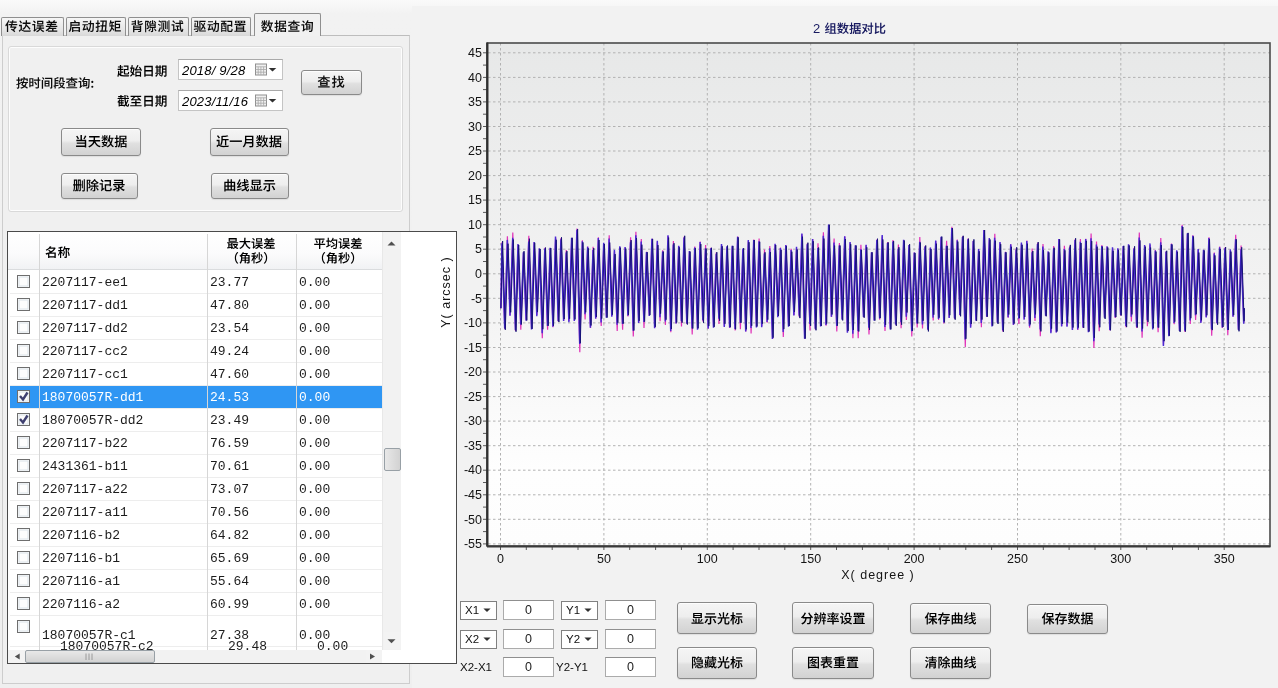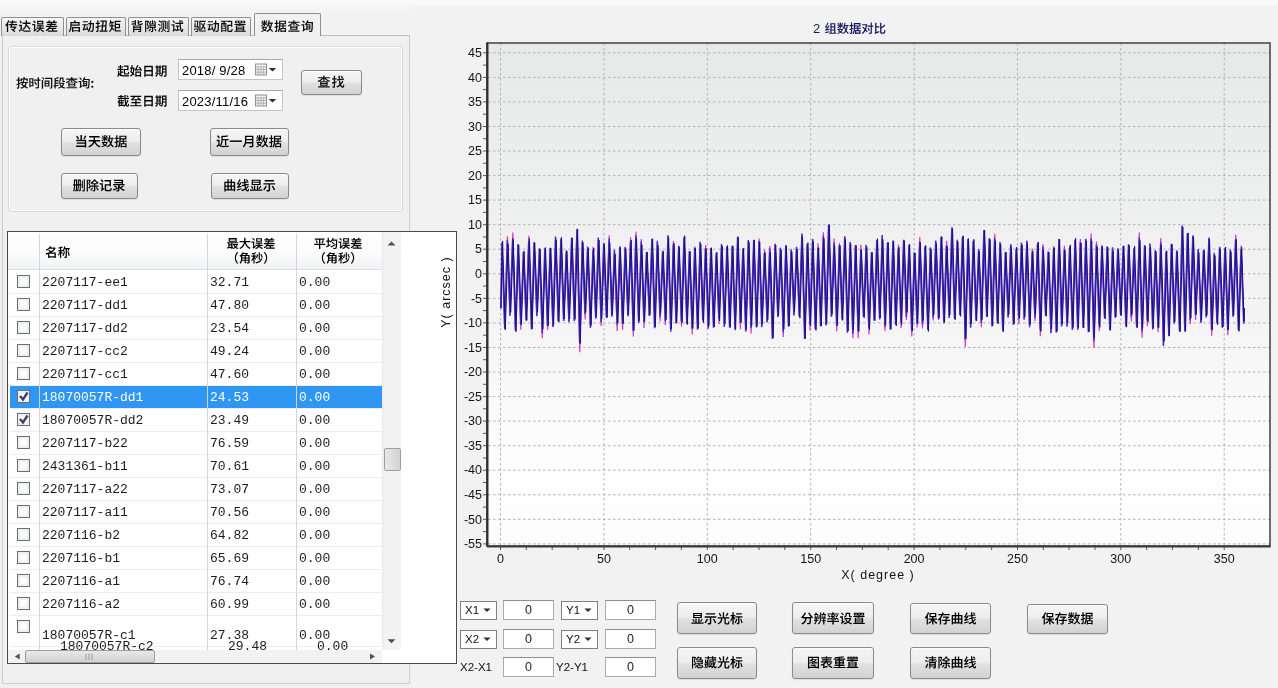--- a/index.html
+++ b/index.html
@@ -1,18 +1,18 @@
 <!DOCTYPE html>
 <html><head><meta charset="utf-8"><style>
 * { margin:0; padding:0; box-sizing:border-box; }
 html,body { width:1278px; height:688px; overflow:hidden; }
 body { background:#f0f0f0; font-family:"Liberation Sans",sans-serif; position:relative; }
 #root { position:absolute; left:0; top:0; width:1278px; height:688px;
   background:linear-gradient(180deg,#fafafa 0,#f2f2f2 14px,#efefef 100%); }
-.abs { position:absolute; }
+.abs { position:absolute;font-style:italic; }
 .panel { position:absolute; left:2px; top:35px; width:408px; height:649px;
   border:1px solid #cdcdcd; border-top:1px solid #bdbdbd; background:#f0f0f0; }
 .tab { position:absolute; top:17px; height:19px; background:linear-gradient(180deg,#f6f6f6,#e4e4e4 70%,#d8d8d8);
   border:1px solid #8f8f8f; border-bottom:none; border-radius:2px 2px 0 0; }
 .tabactive { position:absolute; left:254px; top:13px; width:67px; height:23px; background:#f1f1f1;
   border:1px solid #8f8f8f; border-bottom:none; border-radius:2px 2px 0 0; z-index:5; }
 .gbox { position:absolute; left:8px; top:46px; width:395px; height:166px;
   border:1px solid #d9d9d9; border-radius:3px; box-shadow:inset 0 0 0 1px #fdfdfd; }
 .btn { position:absolute; border:1px solid #8a8a8a; border-radius:3px;
   background:linear-gradient(180deg,#f5f5f5 0,#eeeeee 45%,#e0e0e0 55%,#d2d2d2 100%);
@@ -56,21 +56,21 @@
 <div class="abs" style="left:182px;top:94px;font-size:13px;letter-spacing:0.2px">2023/11/16</div>
 <div class="btn" style="left:301px;top:70px;width:61px;height:25px"></div>
 <div class="btn" style="left:61px;top:128px;width:80px;height:28px"></div>
 <div class="btn" style="left:210px;top:128px;width:79px;height:28px"></div>
 <div class="btn" style="left:61px;top:173px;width:77px;height:26px"></div>
 <div class="btn" style="left:211px;top:173px;width:78px;height:26px"></div>
 
 <div class="tblwrap">
 <div class="trow" style="top:39px">
         <div class="rtxt">2207117-ee1</div>
-        <div class="rtxt" style="left:200px">32.71</div>
+        <div class="rtxt" style="left:200px">23.77</div>
         <div class="rtxt" style="left:289px">0.00</div>
       </div>
       <div class="trow" style="top:62px">
         <div class="rtxt">2207117-dd1</div>
         <div class="rtxt" style="left:200px">47.80</div>
         <div class="rtxt" style="left:289px">0.00</div>
       </div>
       <div class="trow" style="top:85px">
         <div class="rtxt">2207117-dd2</div>
         <div class="rtxt" style="left:200px">23.54</div>
@@ -121,21 +121,21 @@
         <div class="rtxt" style="left:200px">64.82</div>
         <div class="rtxt" style="left:289px">0.00</div>
       </div>
       <div class="trow" style="top:315px">
         <div class="rtxt">2207116-b1</div>
         <div class="rtxt" style="left:200px">65.69</div>
         <div class="rtxt" style="left:289px">0.00</div>
       </div>
       <div class="trow" style="top:338px">
         <div class="rtxt">2207116-a1</div>
-        <div class="rtxt" style="left:200px">76.74</div>
+        <div class="rtxt" style="left:200px">55.64</div>
         <div class="rtxt" style="left:289px">0.00</div>
       </div>
       <div class="trow" style="top:361px">
         <div class="rtxt">2207116-a2</div>
         <div class="rtxt" style="left:200px">60.99</div>
         <div class="rtxt" style="left:289px">0.00</div>
       </div>
       <div class="trow" style="top:392px">
         <div class="rtxt">18070057R-c1</div>
         <div class="rtxt" style="left:200px">27.38</div>

